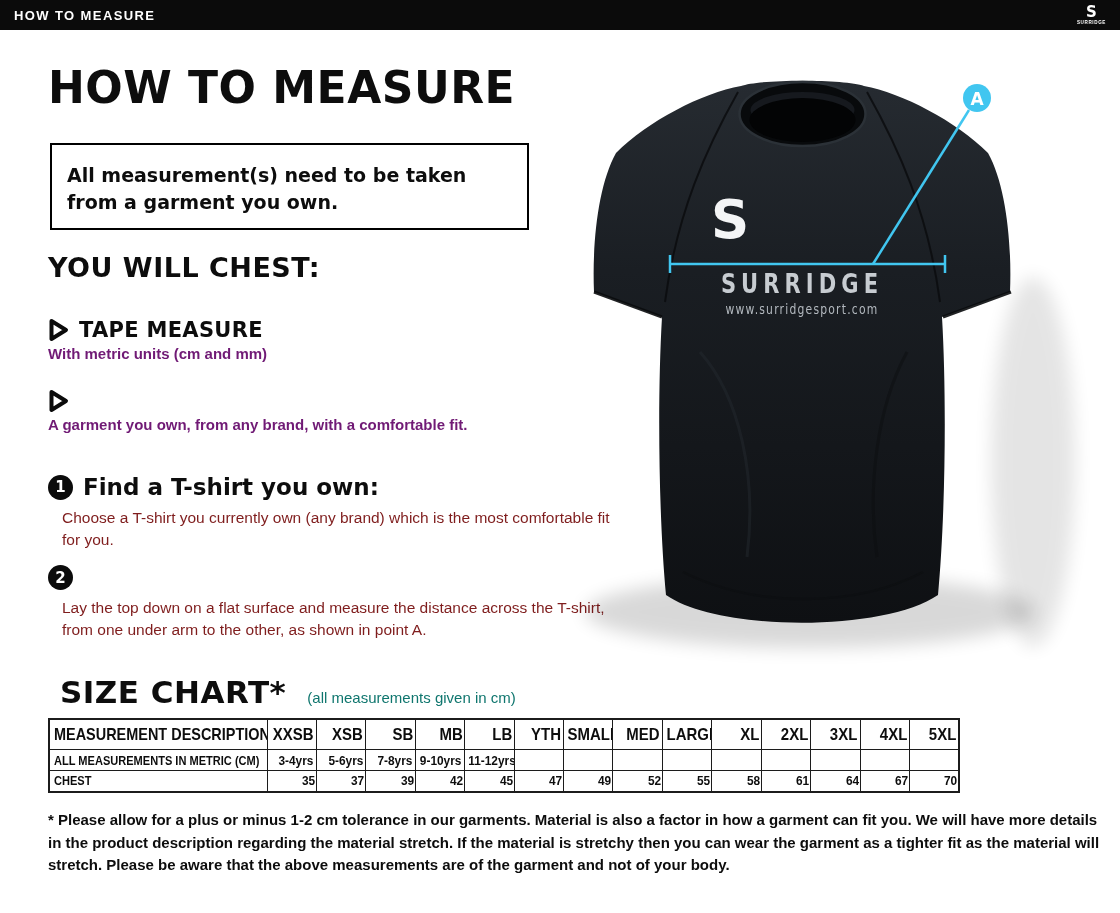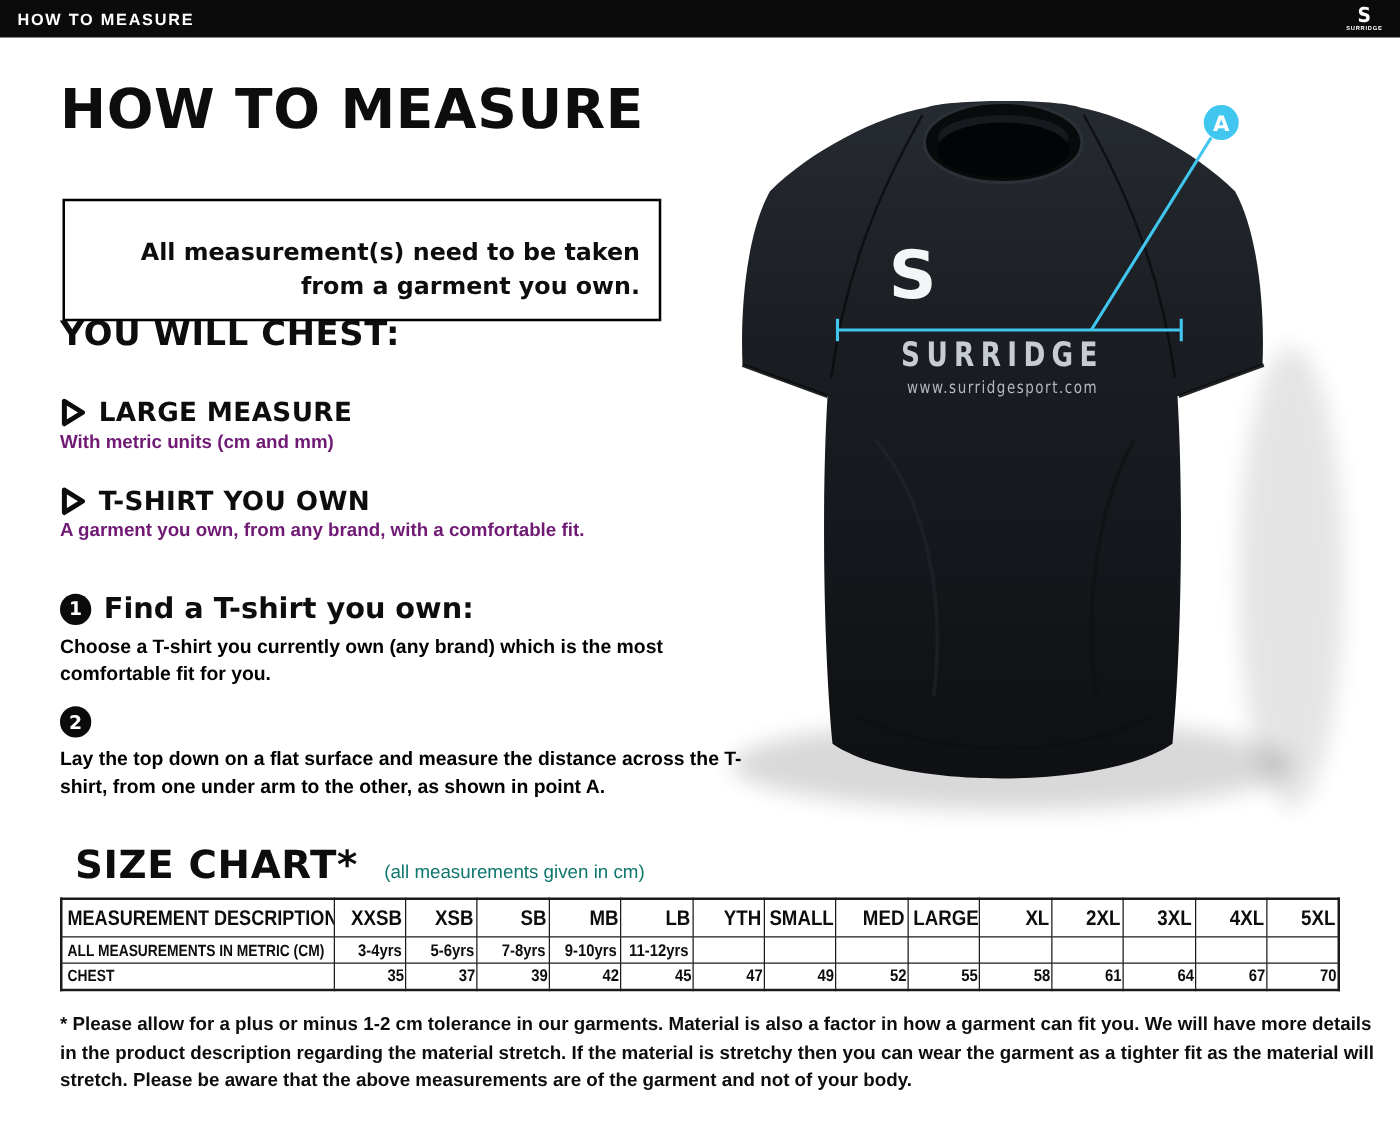--- a/index.html
+++ b/index.html
@@ -17,52 +17,52 @@
   .topbar-title{font-size:13px;font-weight:bold;letter-spacing:1.4px;}
   .brand{display:flex;flex-direction:column;align-items:center;line-height:1;margin-top:1px;}
   .brand .s-glyph{font-family:"DejaVu Sans",sans-serif;font-weight:bold;font-size:15px;line-height:13px;transform:scaleY(1.1);}
   .brand .brand-word{font-size:4.6px;font-weight:bold;letter-spacing:0.6px;margin-top:2px;}
   
   .h1{
     position:absolute;left:48px;top:62px;margin:0;font-size:44px;font-weight:bold;
     letter-spacing:0.5px;font-family:"DejaVu Sans",sans-serif;color:#0d0d0d;
   }
   .note-box{
-    position:absolute;left:50px;top:159px;width:479px;box-sizing:border-box;
-    border:2px solid #000;padding:28px 15px 12px;
-    font-family:"DejaVu Sans",sans-serif;font-size:19px;font-weight:bold;line-height:27px;color:#0d0d0d;text-align:right;
+    position:absolute;left:50px;top:143px;width:479px;box-sizing:border-box;
+    border:2px solid #000;padding:17px 15px 12px;
+    font-family:"DejaVu Sans",sans-serif;font-size:19px;font-weight:bold;line-height:27px;color:#0d0d0d;
   }
   .h2-need{
     position:absolute;left:48px;top:252px;margin:0;font-size:27px;font-weight:bold;
     font-family:"DejaVu Sans",sans-serif;letter-spacing:0.5px;color:#0d0d0d;
   }
   .need{position:absolute;left:48px;width:520px;}
   .need .head{display:flex;align-items:center;gap:10px;}
   .need h3{margin:0;font-size:21px;font-weight:bold;font-family:"DejaVu Sans",sans-serif;letter-spacing:0.3px;color:#0d0d0d;}
   .need p{margin:3px 0 0;font-size:15px;font-weight:bold;color:#701a75;}
   #need-0{top:318px;}
   #need-1{top:389px;}
   .tri-icon{flex:0 0 auto;display:block;}
   .step{position:absolute;left:48px;width:550px;}
   .step .head{display:flex;align-items:center;gap:10px;}
   .step-num{
     flex:0 0 auto;width:25px;height:25px;border-radius:50%;background:#0b0b0b;color:#fff;
     display:inline-flex;align-items:center;justify-content:center;
     font-size:15px;font-weight:bold;font-family:"DejaVu Sans",sans-serif;
   }
   .step h3{margin:0;font-size:23px;font-weight:bold;font-family:"DejaVu Sans",sans-serif;color:#0d0d0d;}
-  .step p{margin:7px 0 0;font-size:15.5px;font-weight:bold;line-height:22px;width:548px;color:#000000;}
+  .step p{margin:7px 14px 0;font-size:15.5px;font-weight:normal;line-height:22px;width:548px;color:#7f1d1d;}
   #step-0{top:474px;}
   #step-1{top:565px;}
   
   .sc-head{position:absolute;left:48px;top:662px;display:flex;align-items:baseline;gap:9px;}
   .sc-head h2{margin:12px;font-size:31px;font-weight:bold;font-family:"DejaVu Sans",sans-serif;letter-spacing:0.5px;color:#0d0d0d;}
   .sc-head .sub{font-size:15px;font-weight:normal;color:#0f766e;}
   table.size-chart{
-    position:absolute;left:48px;top:718px;width:1024px;table-layout:fixed;
+    position:absolute;left:48px;top:718px;width:912px;table-layout:fixed;
     border-collapse:collapse;border:2.5px solid #1c1c1c;background:#fff;
   }
   table.size-chart th,table.size-chart td{
     border:1.5px solid #1c1c1c;text-align:right;padding:0;white-space:nowrap;overflow:hidden;
     font-family:"Liberation Sans",sans-serif;color:#0d0d0d;
   }
   table.size-chart thead th{height:29px;font-size:17px;font-weight:bold;}
   table.size-chart thead th:first-child,
   table.size-chart tbody th{text-align:left;padding-left:4px;}
   table.size-chart tbody tr{height:21px;}
@@ -94,31 +94,30 @@
   <span>All measurement(s) need to be taken from a garment you own.</span>
 </div>
 
 <h2 class="h2-need">YOU WILL CHEST:</h2>
 
 <div class="need" id="need-0">
   <div class="head">
     <svg class="tri-icon" width="21" height="24" viewBox="0 0 21 24">
       <polygon points="3.5,3 18,12 3.5,21" fill="#fff" stroke="#0b0b0b" stroke-width="4" stroke-linejoin="round"></polygon>
     </svg>
-    <h3>LARGE MEASURE</h3>
+    <h3>TAPE MEASURE</h3>
   </div>
   <p>With metric units (cm and mm)</p>
 </div>
 
 <div class="need" id="need-1">
   <div class="head">
     <svg class="tri-icon" width="21" height="24" viewBox="0 0 21 24">
       <polygon points="3.5,3 18,12 3.5,21" fill="#fff" stroke="#0b0b0b" stroke-width="4" stroke-linejoin="round"></polygon>
     </svg>
-    <h3>T-SHIRT YOU OWN</h3>
   </div>
   <p>A garment you own, from any brand, with a comfortable fit.</p>
 </div>
 
 <div class="step" id="step-0">
   <div class="head">
     <span class="step-num">1</span>
     <h3>Find a T-shirt you own:</h3>
   </div>
   <p>Choose a T-shirt you currently own (any brand) which is the most comfortable fit for you.</p>

